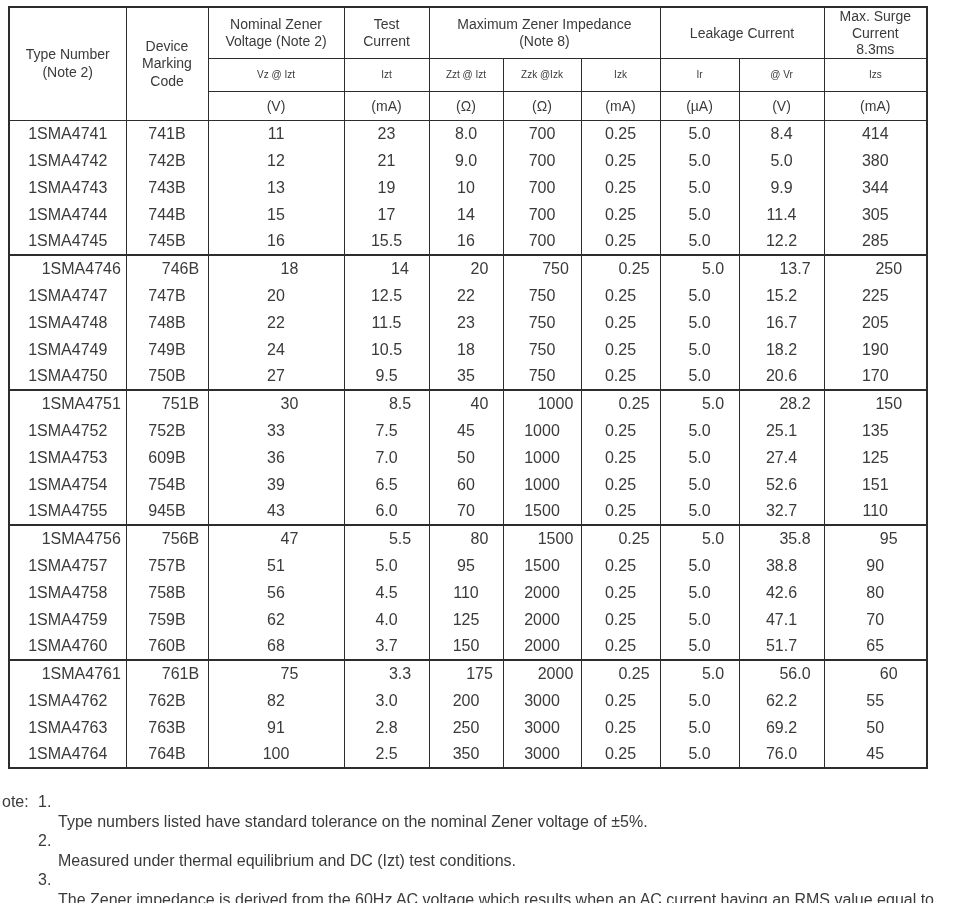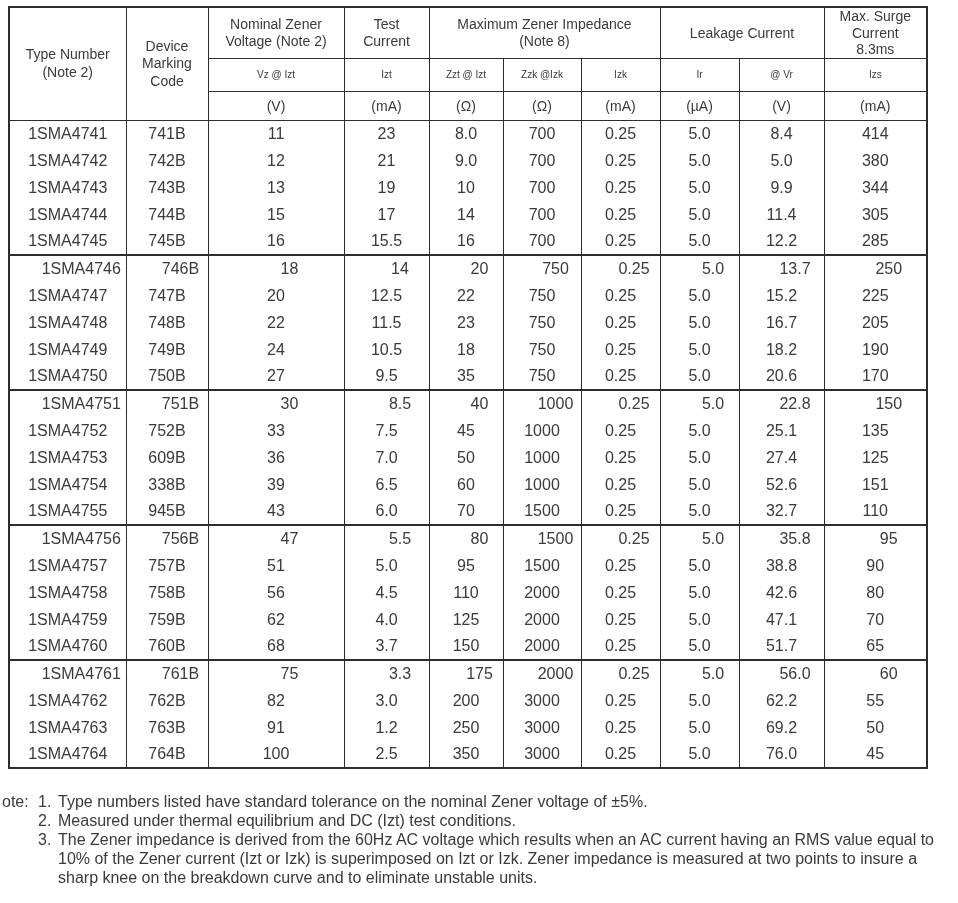--- a/index.html
+++ b/index.html
@@ -53,21 +53,21 @@
     left: 2px; top: 792px;
     width: 954px;
     display: flex;
     font-size: 16px;
     line-height: 19px;
   }
   .notes-label { flex: none; width: 36px; }
   .note-items { flex: 1; }
   .note-item { display: flex; }
   .note-num { flex: none; width: 20px; }
-  .note-text { flex: 1; }
+  .note-text { flex: 1; margin-top: 20px; }
 </style>
 </head>
 <body>
 
 <div class="sheet">
 
   <table class="spec">
     <colgroup>
       <col style="width:117px">
       <col style="width:82px">
@@ -242,21 +242,21 @@
         </tr>
         <tr class="group-start">
           <td>1SMA4751</td>
           <td>751B</td>
           <td>30</td>
           <td>8.5</td>
           <td>40</td>
           <td>1000</td>
           <td>0.25</td>
           <td>5.0</td>
-          <td>22.8</td>
+          <td>28.2</td>
           <td>150</td>
         </tr>
         <tr>
           <td>1SMA4752</td>
           <td>752B</td>
           <td>33</td>
           <td>7.5</td>
           <td>45</td>
           <td>1000</td>
           <td>0.25</td>
@@ -271,21 +271,21 @@
           <td>7.0</td>
           <td>50</td>
           <td>1000</td>
           <td>0.25</td>
           <td>5.0</td>
           <td>27.4</td>
           <td>125</td>
         </tr>
         <tr>
           <td>1SMA4754</td>
-          <td>338B</td>
+          <td>754B</td>
           <td>39</td>
           <td>6.5</td>
           <td>60</td>
           <td>1000</td>
           <td>0.25</td>
           <td>5.0</td>
           <td>52.6</td>
           <td>151</td>
         </tr>
         <tr>
@@ -381,21 +381,21 @@
           <td>3000</td>
           <td>0.25</td>
           <td>5.0</td>
           <td>62.2</td>
           <td>55</td>
         </tr>
         <tr>
           <td>1SMA4763</td>
           <td>763B</td>
           <td>91</td>
-          <td>1.2</td>
+          <td>2.8</td>
           <td>250</td>
           <td>3000</td>
           <td>0.25</td>
           <td>5.0</td>
           <td>69.2</td>
           <td>50</td>
         </tr>
         <tr>
           <td>1SMA4764</td>
           <td>764B</td>

